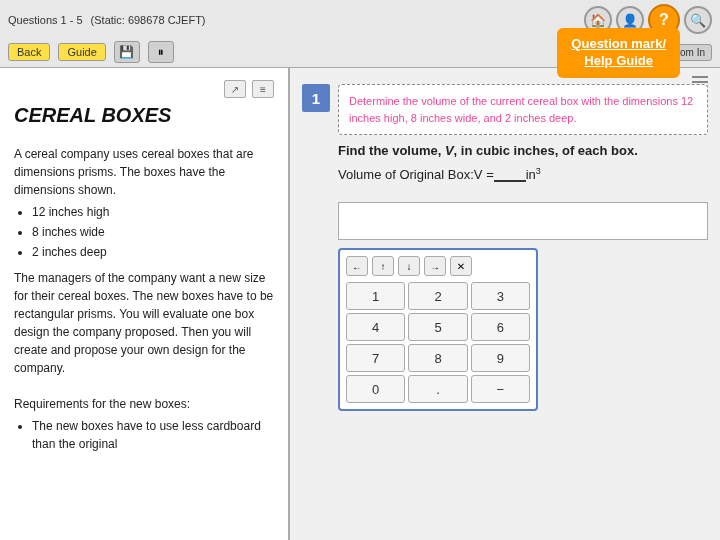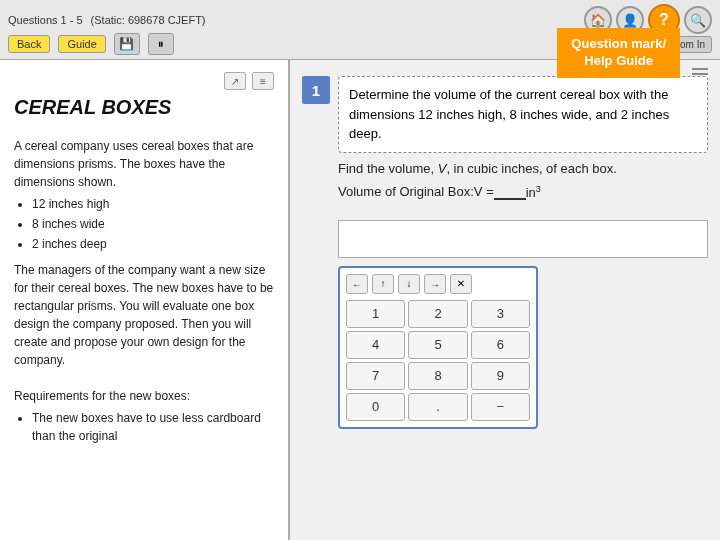--- a/index.html
+++ b/index.html
@@ -9,21 +9,21 @@
       width: 720px;
       height: 540px;
       overflow: hidden;
       position: relative;
     }
 
     
     #toolbar {
       background: #e8e8e8;
       border-bottom: 1px solid #aaa;
-      height: 60px;
+      height: 68px;
       display: flex;
       align-items: center;
       padding: 4px 8px;
       position: relative;
       z-index: 10;
     }
 
     .toolbar-top-row {
       position: absolute;
       top: 4px;
@@ -123,24 +123,25 @@
     
     .help-tooltip {
       position: absolute;
       top: 28px;
       right: 40px;
       background: #f90;
       color: white;
       font-size: 13px;
       font-weight: bold;
       padding: 8px 14px;
-      border-radius: 0;
+      border-radius: 6px;
       z-index: 100;
       text-align: center;
       line-height: 1.3;
+      text-decoration: underline;
     }
 
     
     #main {
       display: flex;
       height: 480px;
       position: relative;
     }
 
     
@@ -233,34 +234,35 @@
       margin-left: 36px;
       position: relative;
     }
 
     .question-area {
       position: relative;
       margin-bottom: 10px;
     }
 
     .question-text {
-      font-size: 13px;
-      color: #000000;
+      font-size: 11px;
+      color: #ec4899;
       line-height: 1.5;
       border: 1.5px dashed #888;
       border-radius: 4px;
       padding: 8px 10px;
       background: white;
       margin-bottom: 8px;
     }
 
     .find-volume-text {
       font-size: 13px;
       color: #222;
       margin-bottom: 8px;
+      font-weight: bold;
     }
 
     .volume-input-row {
       font-size: 13px;
       color: #222;
       display: flex;
       align-items: center;
       margin-bottom: 20px;
     }
 

